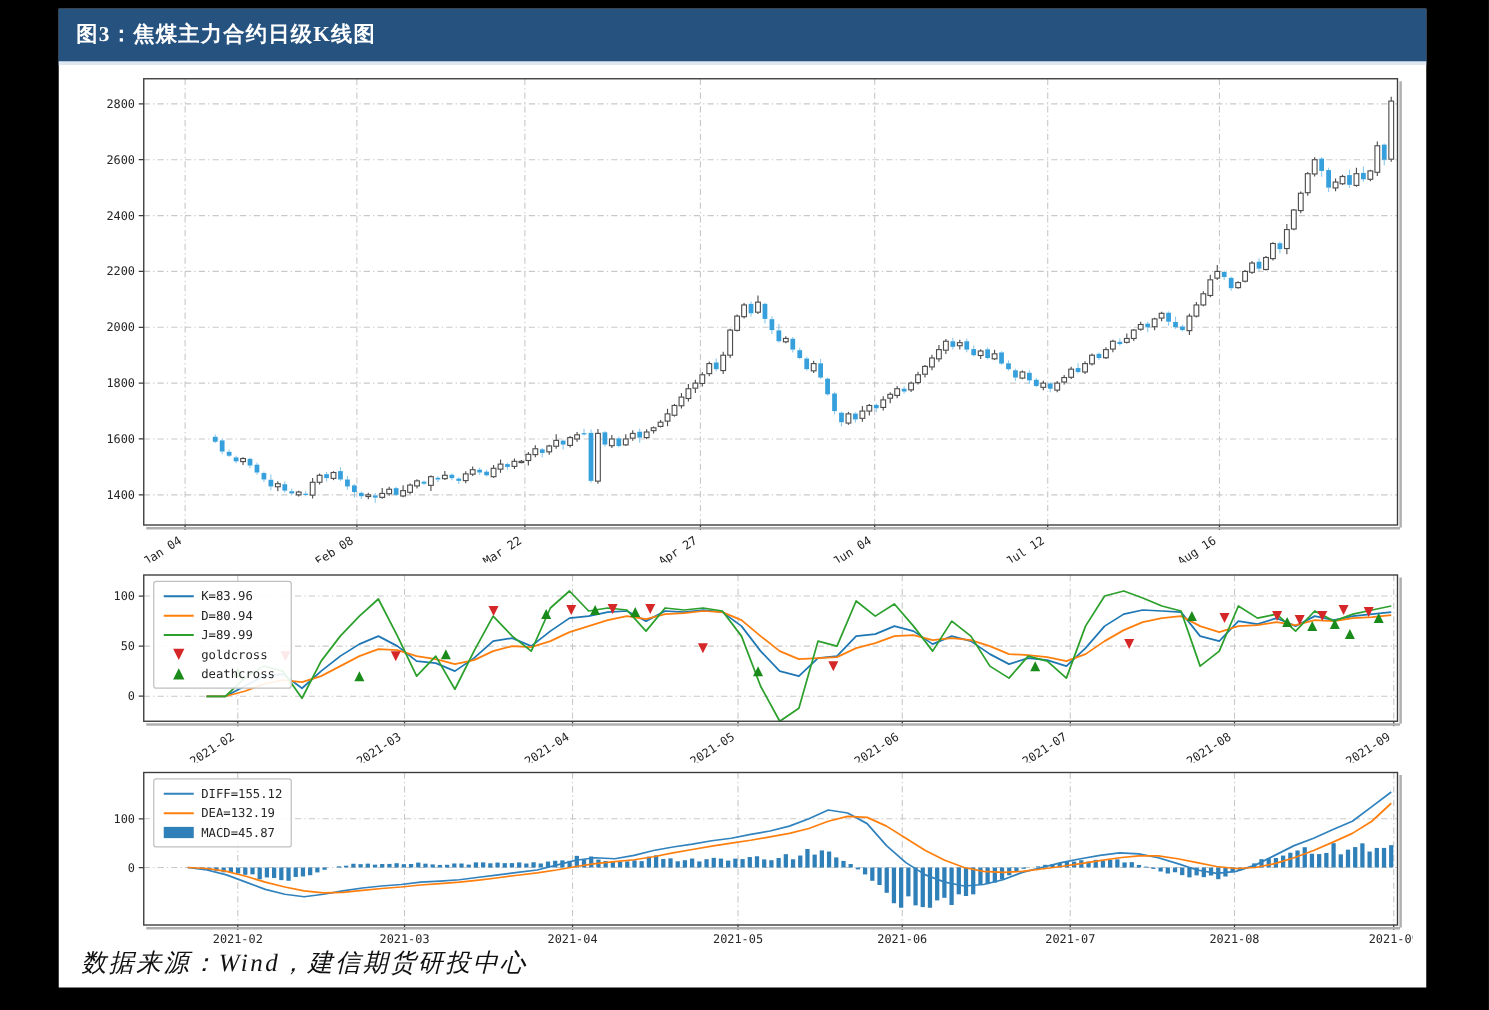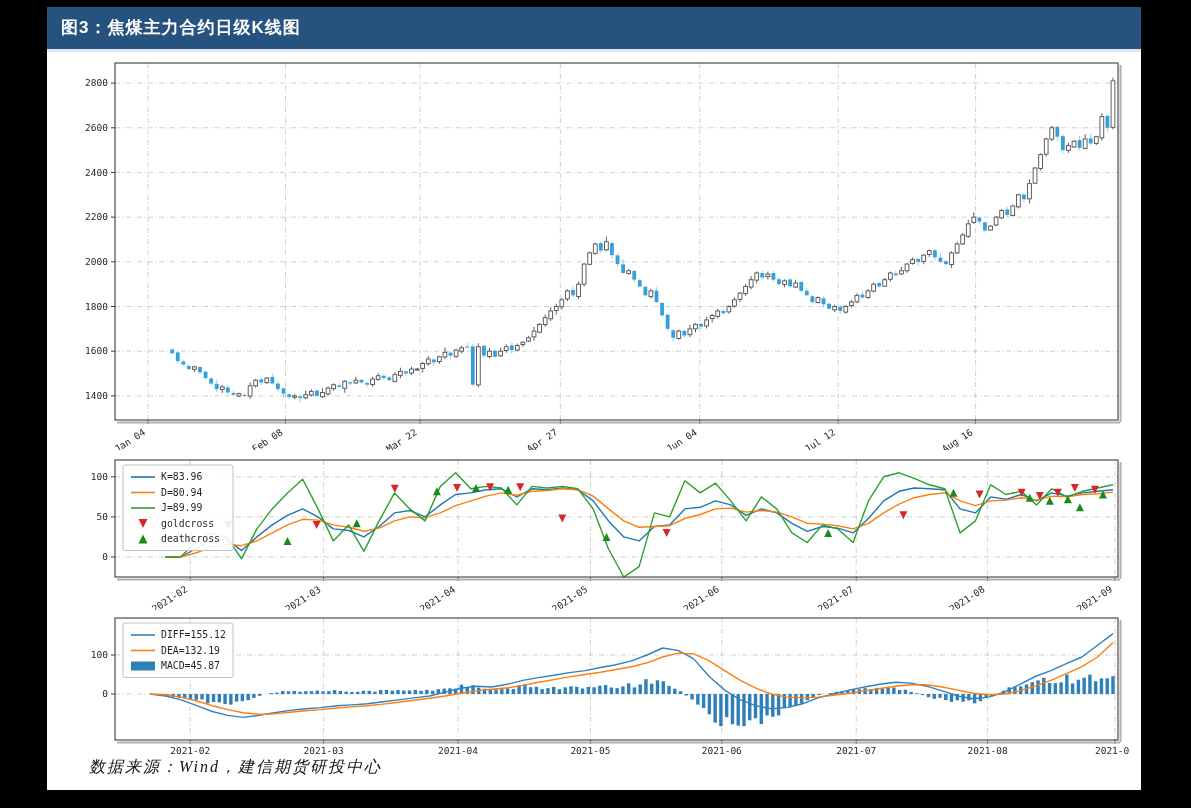--- a/index.html
+++ b/index.html
@@ -2,25 +2,25 @@
 <html><head>
 <meta charset="utf-8">
 <style>
   html,body{margin:0;padding:0;background:#000;}
   body{width:1191px;height:808px;position:relative;overflow:hidden;
        font-family:"DejaVu Sans","Liberation Sans",sans-serif;}
   #content{position:absolute;left:47px;top:7px;width:1094px;height:783px;background:#ffffff;}
   #header{position:absolute;left:0;top:0;width:100%;height:45px;background:#26527F;
           border-bottom:3px solid #dfe8f2;box-sizing:border-box;}
   #header .title{color:#fff;font-weight:bold;font-size:17px;line-height:42px;padding-left:14px;
-                 letter-spacing:1px;font-family:Liberation Sans, sans-serif;}
+                 letter-spacing:1px;font-family:Liberation Serif, serif;}
   .panel{position:absolute;left:8px;}
   #p1{top:48px;} #p2{top:443px;} #p3{top:603px;}
   #source{position:absolute;left:18px;top:750px;font-family:"Liberation Serif","DejaVu Serif",serif;
-          font-style:italic;font-size:16px;color:#111;letter-spacing:2px;margin-left:24px;}
+          font-style:italic;font-size:20px;color:#111;letter-spacing:2px;}
   svg text{font-family:"DejaVu Sans Mono","Liberation Mono",monospace;fill:#262626;}
 </style>
 </head>
 <body>
 
 <div id="content">
   <div id="header">
     <div class="title">图3：焦煤主力合约日级K线图</div>
   </div>
 

